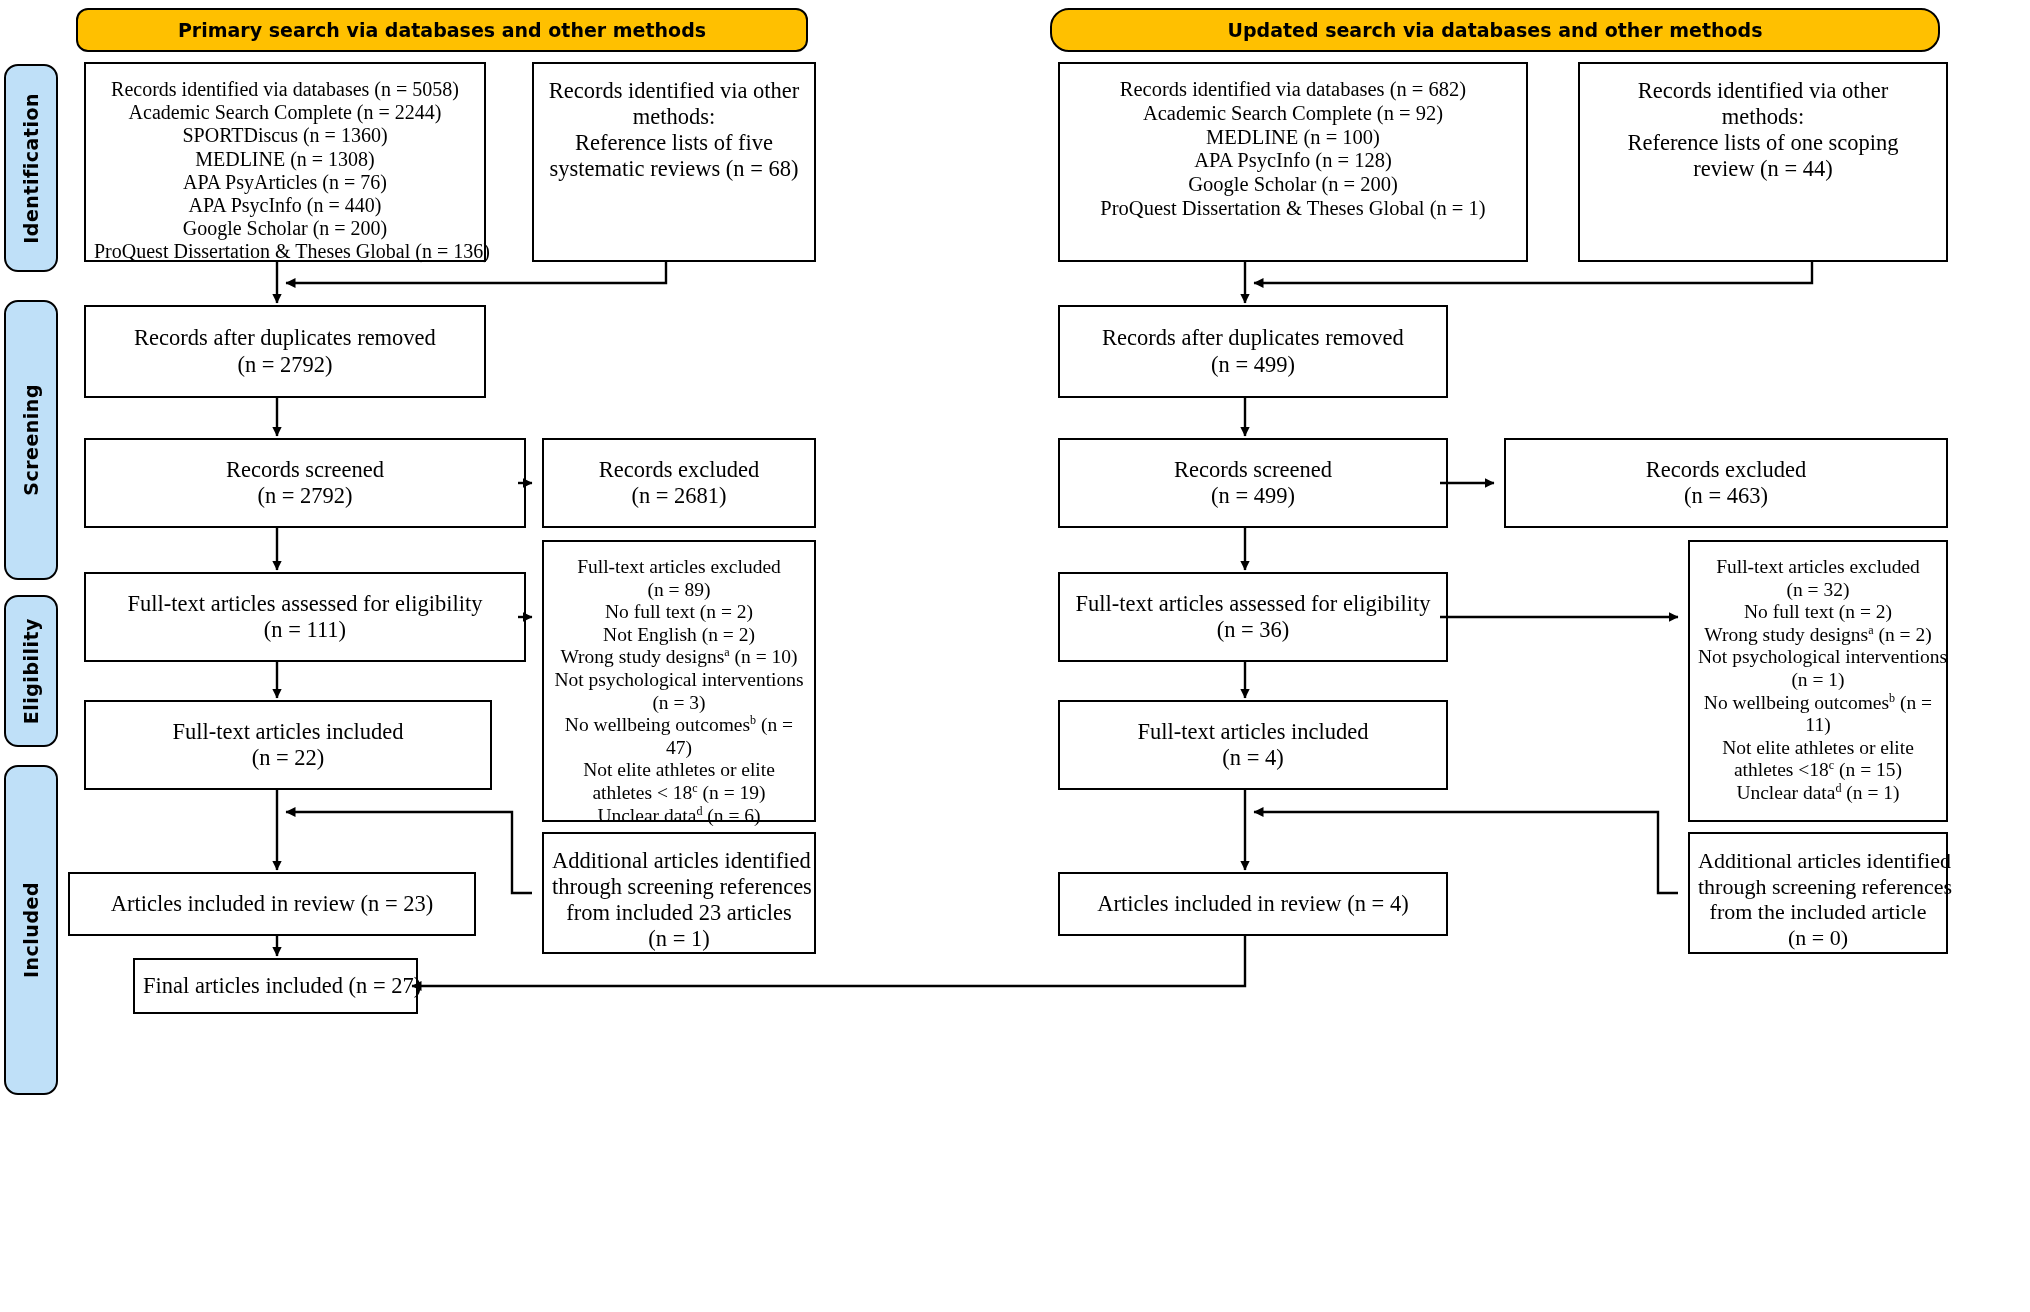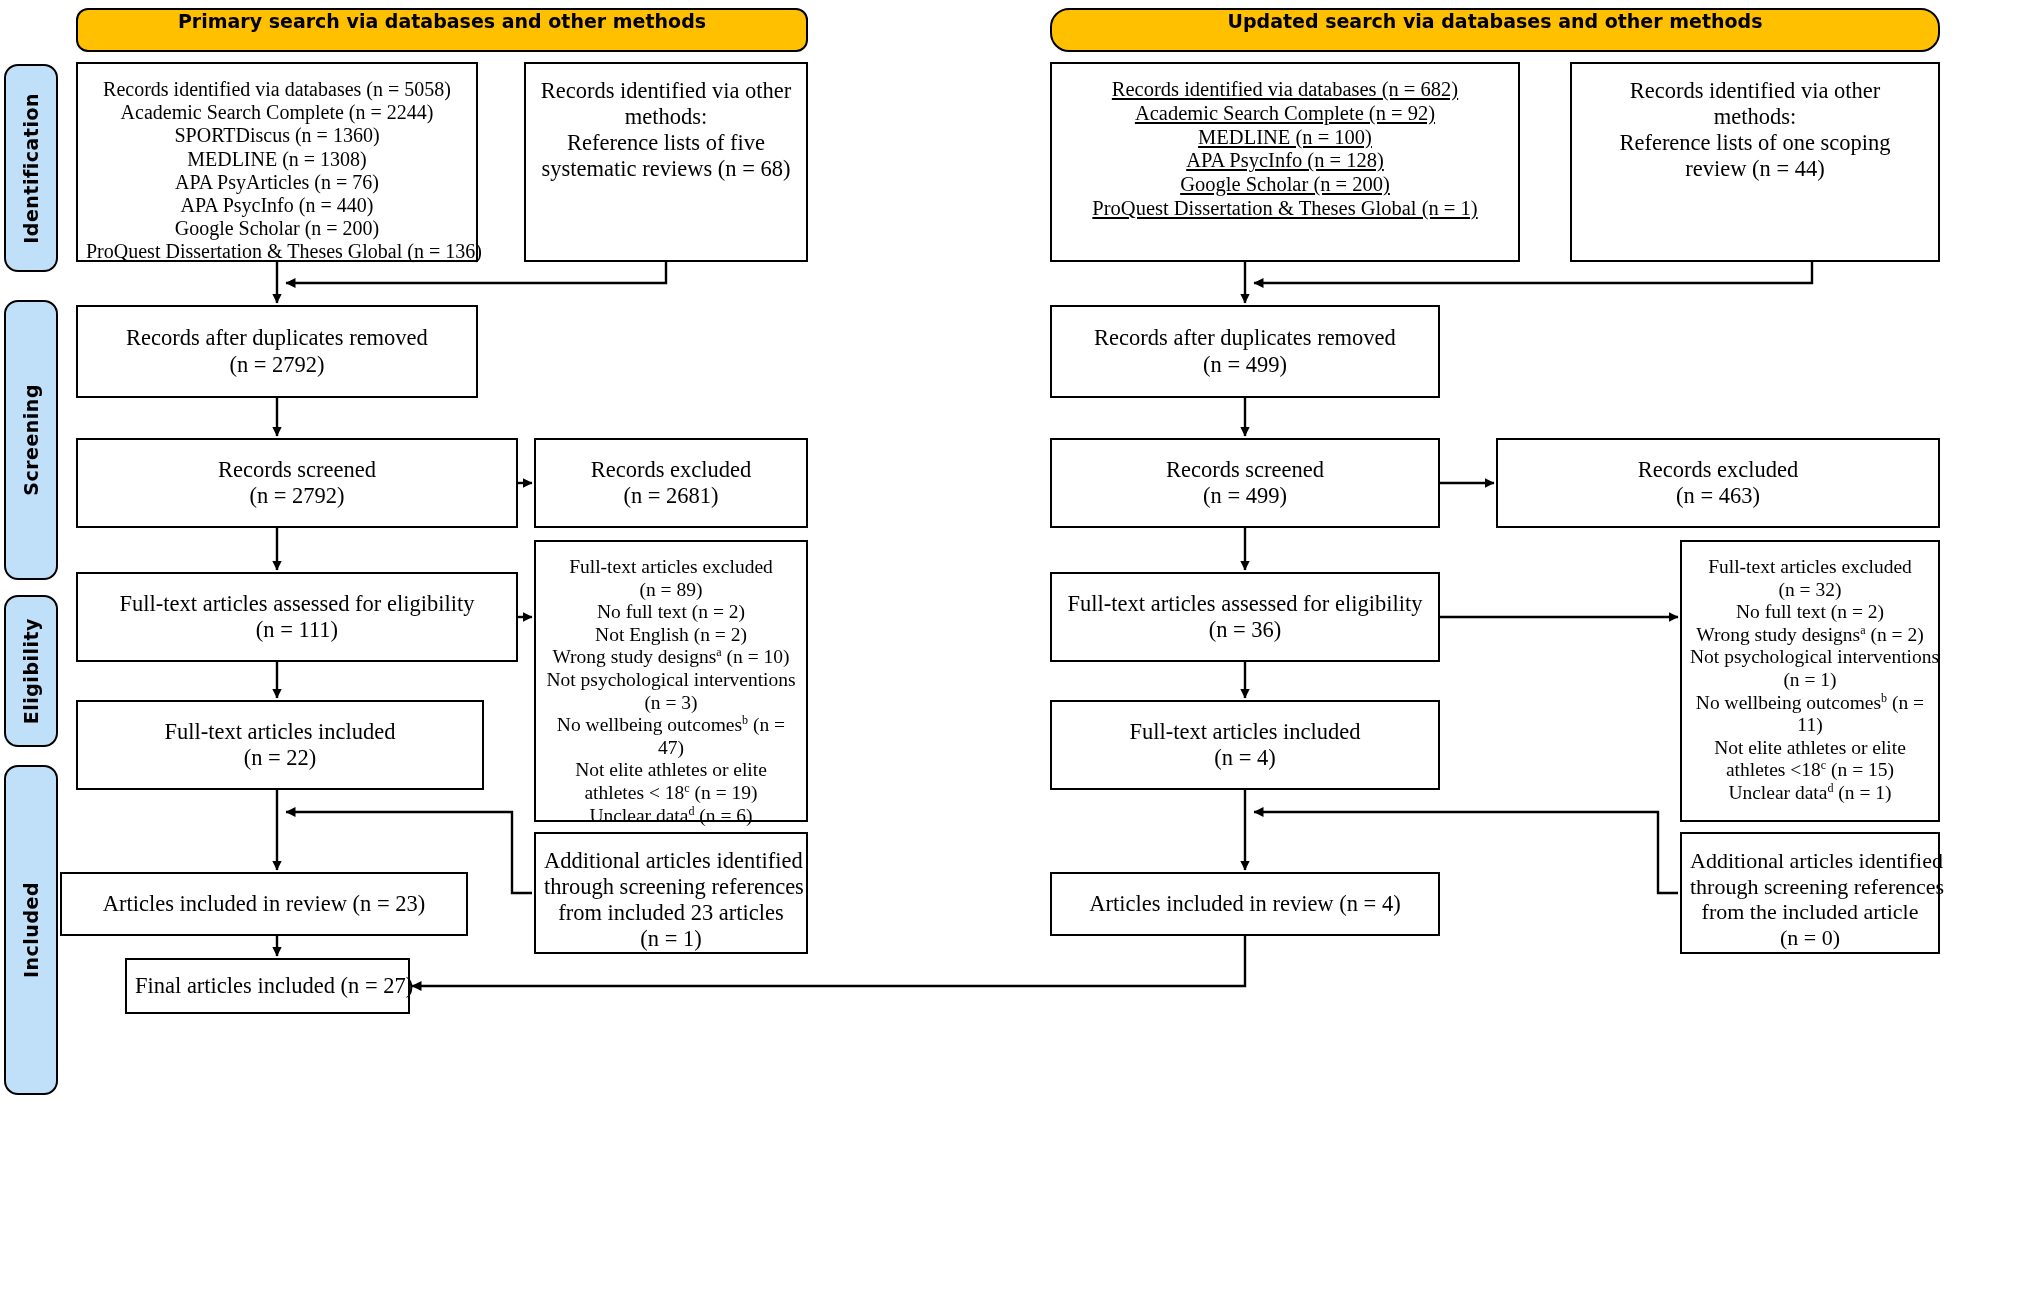--- a/index.html
+++ b/index.html
@@ -24,39 +24,40 @@
     color:#000;
     white-space:nowrap;
   }
 
   .hdr{
     position:absolute;
     background:#FFC000;
     border:2.5px solid #000;
     border-radius:12px;
     box-sizing:border-box;
-    display:flex;justify-content:center;
+    display:flex;align-items:center;justify-content:center;
     font-family:"DejaVu Sans", sans-serif;
     font-weight:bold;
     font-size:19px;
     color:#000;
     text-align:center;
   }
 
   .box{
     position:absolute;
     background:#fff;
     border:2.5px solid #000;
     box-sizing:border-box;
     display:flex;align-items:center;justify-content:center;
     text-align:center;
     font-size:22.5px;
     line-height:1.16;
     color:#000;
     padding:4px 8px;
+    margin-left:8px;
   }
   .box.top{align-items:flex-start;padding-top:14px;}
   .box .inner{width:100%;}
   .box .ln{display:block;white-space:nowrap;}
   sup{font-size:.62em;vertical-align:super;line-height:0;}
 
   svg.edges{position:absolute;left:0;top:0;width:2030px;height:1312px;pointer-events:none;}
 </style>
 </head>
 <body>
@@ -165,21 +166,21 @@
         <span class="ln">(n = 1)</span>
       </div>
   </div>
 
   <div class="box" style="left:60px;top:872px;width:408px;height:64px;">
     <div class="inner">
         <span class="ln">Articles included in review (n = 23)</span>
       </div>
   </div>
 
-  <div class="box top" style="left: 1050px; top: 62px; width: 470px; height: 200px; font-size: 20.5px; text-decoration: underline;">
+  <div class="box top" style="left: 1050px; top: 62px; width: 470px; height: 200px; font-size: 20.5px;">
     <div class="inner">
         <span class="ln">Records identified via databases (n = 682)</span>
         <span class="ln">Academic Search Complete (n = 92)</span>
         <span class="ln">MEDLINE (n = 100)</span>
         <span class="ln">APA PsycInfo (n = 128)</span>
         <span class="ln">Google Scholar (n = 200)</span>
         <span class="ln">ProQuest Dissertation &amp; Theses Global (n = 1)</span>
       </div>
   </div>
 

